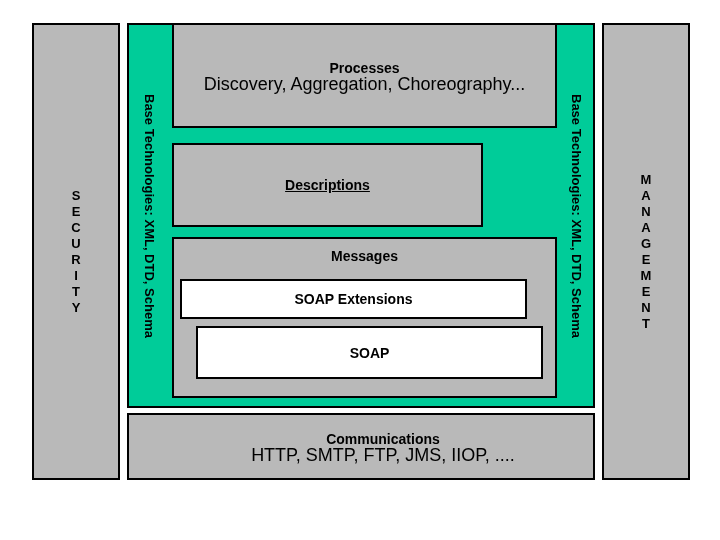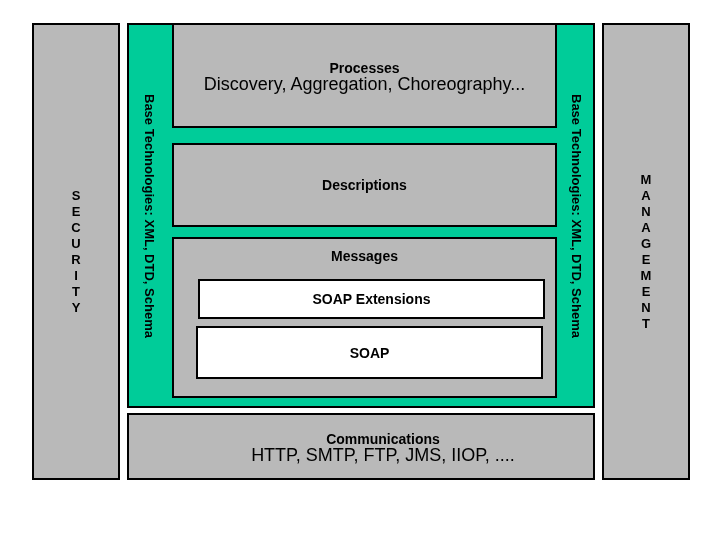--- a/index.html
+++ b/index.html
@@ -95,29 +95,29 @@
   <div class="abs green-panel" style="left:127px;top:23px;width:468px;height:385px;"></div>
 
   <div class="abs vtext" style="left:127px;top:23px;width:45px;height:385px;">Base Technologies: XML, DTD, Schema</div>
   <div class="abs vtext" style="left:557px;top:23px;width:38px;height:385px;">Base Technologies: XML, DTD, Schema</div>
 
   <div class="abs layerbox" style="left:172px;top:23px;width:385px;height:105px;">
     <div class="title">Processes</div>
     <div class="subtitle">Discovery, Aggregation, Choreography...</div>
   </div>
 
-  <div class="abs layerbox" style="left:172px;top:143px;width:385px;height:84px;">
+  <div class="abs layerbox" style="left:172px;top:143px;width:311px;height:84px;text-decoration:underline;">
     <div class="title">Descriptions</div>
   </div>
 
   <div class="abs layerbox top-title" style="left:172px;top:237px;width:385px;height:161px;">
     <div class="title">Messages</div>
   </div>
 
-  <div class="abs whitebox" style="left:198px;top:279px;width:347px;height:40px;">
+  <div class="abs whitebox" style="left:180px;top:279px;width:347px;height:40px;">
     <div class="title">SOAP Extensions</div>
   </div>
 
   <div class="abs whitebox" style="left:196px;top:326px;width:347px;height:53px;">
     <div class="title">SOAP</div>
   </div>
 
   <div class="abs layerbox" style="left:127px;top:413px;width:468px;height:67px;padding-left:44px;">
     <div class="title">Communications</div>
     <div class="subtitle">HTTP, SMTP, FTP, JMS, IIOP, ....</div>

